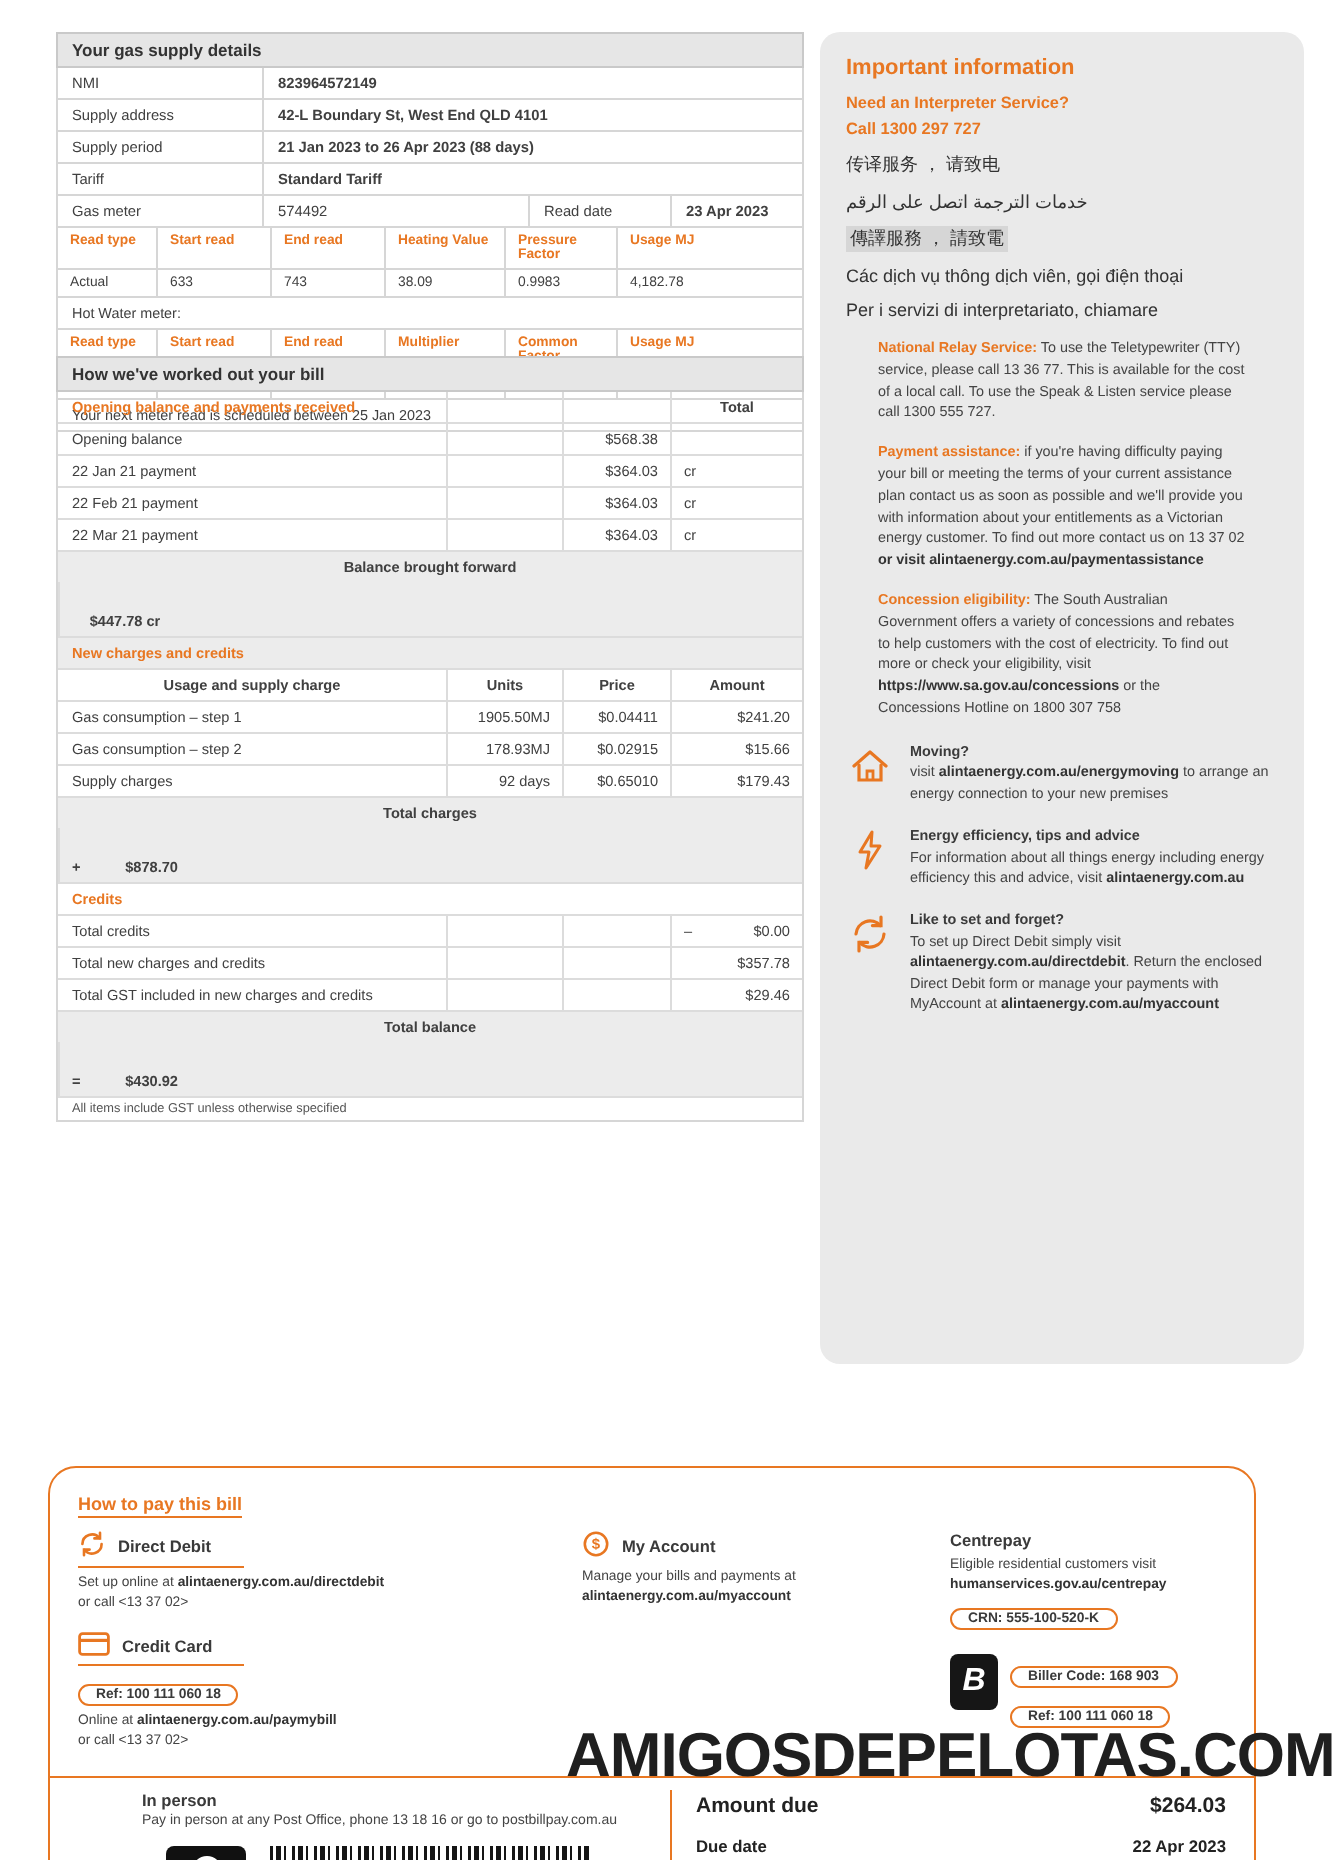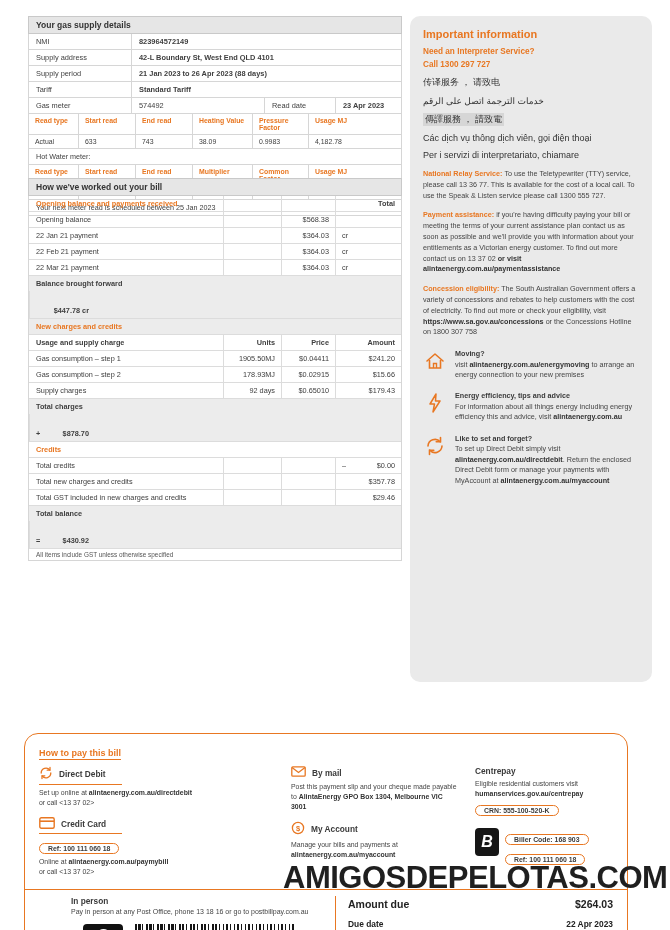--- a/index.html
+++ b/index.html
@@ -29,32 +29,32 @@
   .b-row:last-child{border-bottom:none;}
   .b-l{flex:1;padding:3px 7px;}
   .b-c{padding:3px 6px;border-left:1px solid #DCDCDC;text-align:right;box-sizing:border-box;}
   .c-units{width:58px;}
   .c-price{width:54px;}
   .c-amt{width:66px;}
   .cr-cell{text-align:left;}
   .b-op{display:flex;justify-content:space-between;}
   .shaded{background:#ECECEC;flex-direction:column;}
   .orange{color:#E87722;font-weight:bold;}
-  .bold{font-weight:bold;}
+  .bold{font-weight:bold;text-align:center;}
   .note{font-size:6.4px;padding:2px 7px;color:#555;flex:1;}
 
   
   .info{position:absolute;left:410px;top:16px;width:242px;height:666px;background:#EAEAEA;border-radius:10px;padding:12px 13px;box-sizing:border-box;}
   .info h2{margin:0 0 7px;font-size:11px;color:#E87722;font-weight:bold;}
   .info h3{margin:0 0 4px;font-size:8.2px;color:#E87722;font-weight:bold;}
   .call{margin:0 0 6px;font-size:8.2px;font-weight:bold;color:#E87722;}
   .lang{margin:7px 0;font-size:9px;color:#333;}
   .rtl{direction:rtl;text-align:left;}
   .hl{background:#D6D6D6;width:fit-content;padding:0 2px;}
-  .ip{font-size:7.2px;line-height:1.5;margin:9px 0;color:#444;}
+  .ip{font-size:7.2px;line-height:1.5;margin:9px 16px;color:#444;}
   .lead{color:#E87722;font-weight:bold;}
   .bd{font-weight:bold;color:#333;}
   .irow{display:flex;gap:8px;margin:11px 0;}
   .ibadge{flex:0 0 24px;height:24px;}
   .irow .t{font-size:7.2px;line-height:1.45;color:#444;}
   .irow .ttl{font-weight:bold;color:#3a3a3a;}
 
   
   .slip{position:absolute;left:24px;top:733px;width:604px;height:214px;border:1.5px solid #E87722;border-radius:14px;box-sizing:border-box;padding:8px 14px;}
   .slip-title{color:#E87722;font-weight:bold;font-size:9px;display:inline-block;border-bottom:1.5px solid #E87722;padding-bottom:1px;margin-bottom:6px;}
@@ -390,34 +390,20 @@
           </div>
           <span class="pill">Ref: 100 111 060 18</span>
           <div class="pm-line">
             <span>Online at </span><span class="bd">alintaenergy.com.au/paymybill</span>
           </div>
           <div class="pm-line">or call &lt;13 37 02&gt;</div>
         </div>
       </div>
 
       <div class="sc2">
-        <div class="pm">
-          <div class="pm-head">
-            <span>
-              <svg width="15" height="11" viewBox="0 0 15 11">
-                  <rect x="0.8" y="0.8" width="13.4" height="9.4" rx="1" fill="none" stroke="#E87722" stroke-width="1.3"></rect>
-                  <path d="M1 1.5 L7.5 6.5 L14 1.5" fill="none" stroke="#E87722" stroke-width="1.3"></path>
-                </svg>
-            </span>
-            <span>By mail</span>
-          </div>
-          <div class="pm-line">
-            <span>Post this payment slip and  your cheque made payable to </span><span class="bd">AlintaEnergy GPO Box 1304, Melbourne VIC 3001</span>
-          </div>
-        </div>
 
         <div class="pm">
           <div class="pm-head">
             <span>
               <svg width="14" height="14" viewBox="0 0 14 14">
                   <circle cx="7" cy="7" r="5.6" fill="none" stroke="#E87722" stroke-width="1.3"></circle>
                   <text x="7" y="9.6" text-anchor="middle" font-size="7.5" font-family="Liberation Sans, sans-serif" fill="#E87722" font-weight="bold">$</text>
                 </svg>
             </span>
             <span>My Account</span>

